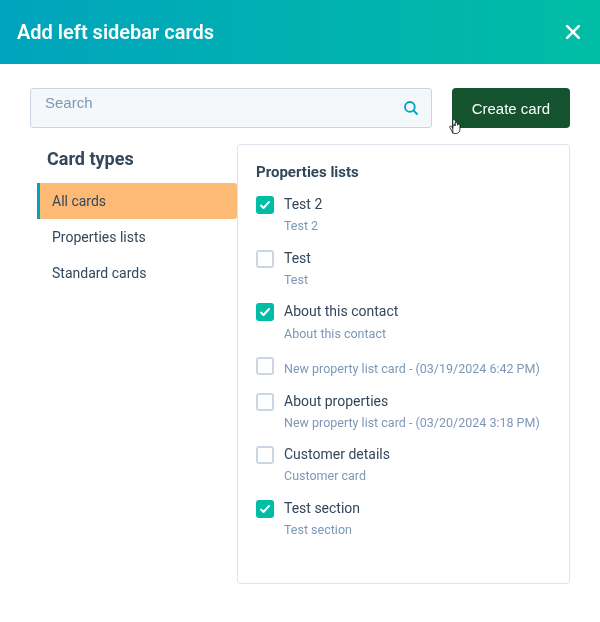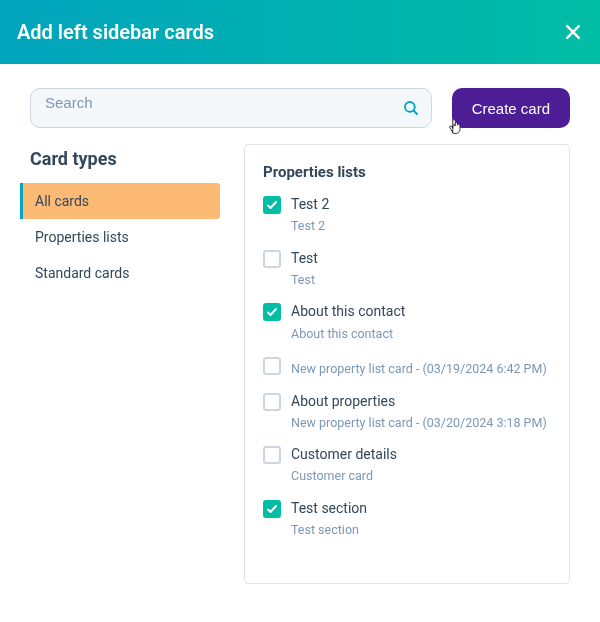--- a/index.html
+++ b/index.html
@@ -35,53 +35,52 @@
     align-items: center;
   }
   .search-wrap {
     flex: 1;
     position: relative;
   }
   .search-input {
     width: 100%;
     height: 40px;
     border: 1px solid #cbd6e2;
-    border-radius: 10px;
+    border-radius: 3px;
     background: #f5f8fa;
     padding: 0 40px 12px 14px;
     font-size: 15px;
     color: #33475b;
   }
   .search-input::placeholder { color: #7c98b6; }
   .search-icon {
     position: absolute;
     right: 12px;
     top: 50%;
     transform: translateY(-50%);
     color: #00a4bd;
     display:inline-flex;
   }
   .search-icon svg { width: 18px; height: 18px; }
 
   .create-btn {
-    background: #4c1d95;
+    background: #14532d;
     color: #fff;
     border: none;
-    border-radius: 10px;
+    border-radius: 4px;
     height: 40px;
     padding: 0 20px;
     font-size: 15px;
     font-weight: 500;
     cursor: pointer;
   }
 
   .body {
     display: flex;
-    padding: 0 30px 20px 20px;
-    gap: 24px;
+    padding: 0 30px 20px 37px;
   }
 
   .sidebar { width: 200px; flex-shrink: 0; }
   .sidebar h2 {
     font-size: 18px;
     font-weight: 700;
     color: #33475b;
     padding: 4px 10px 14px 10px;
   }
   .sidebar-item {

